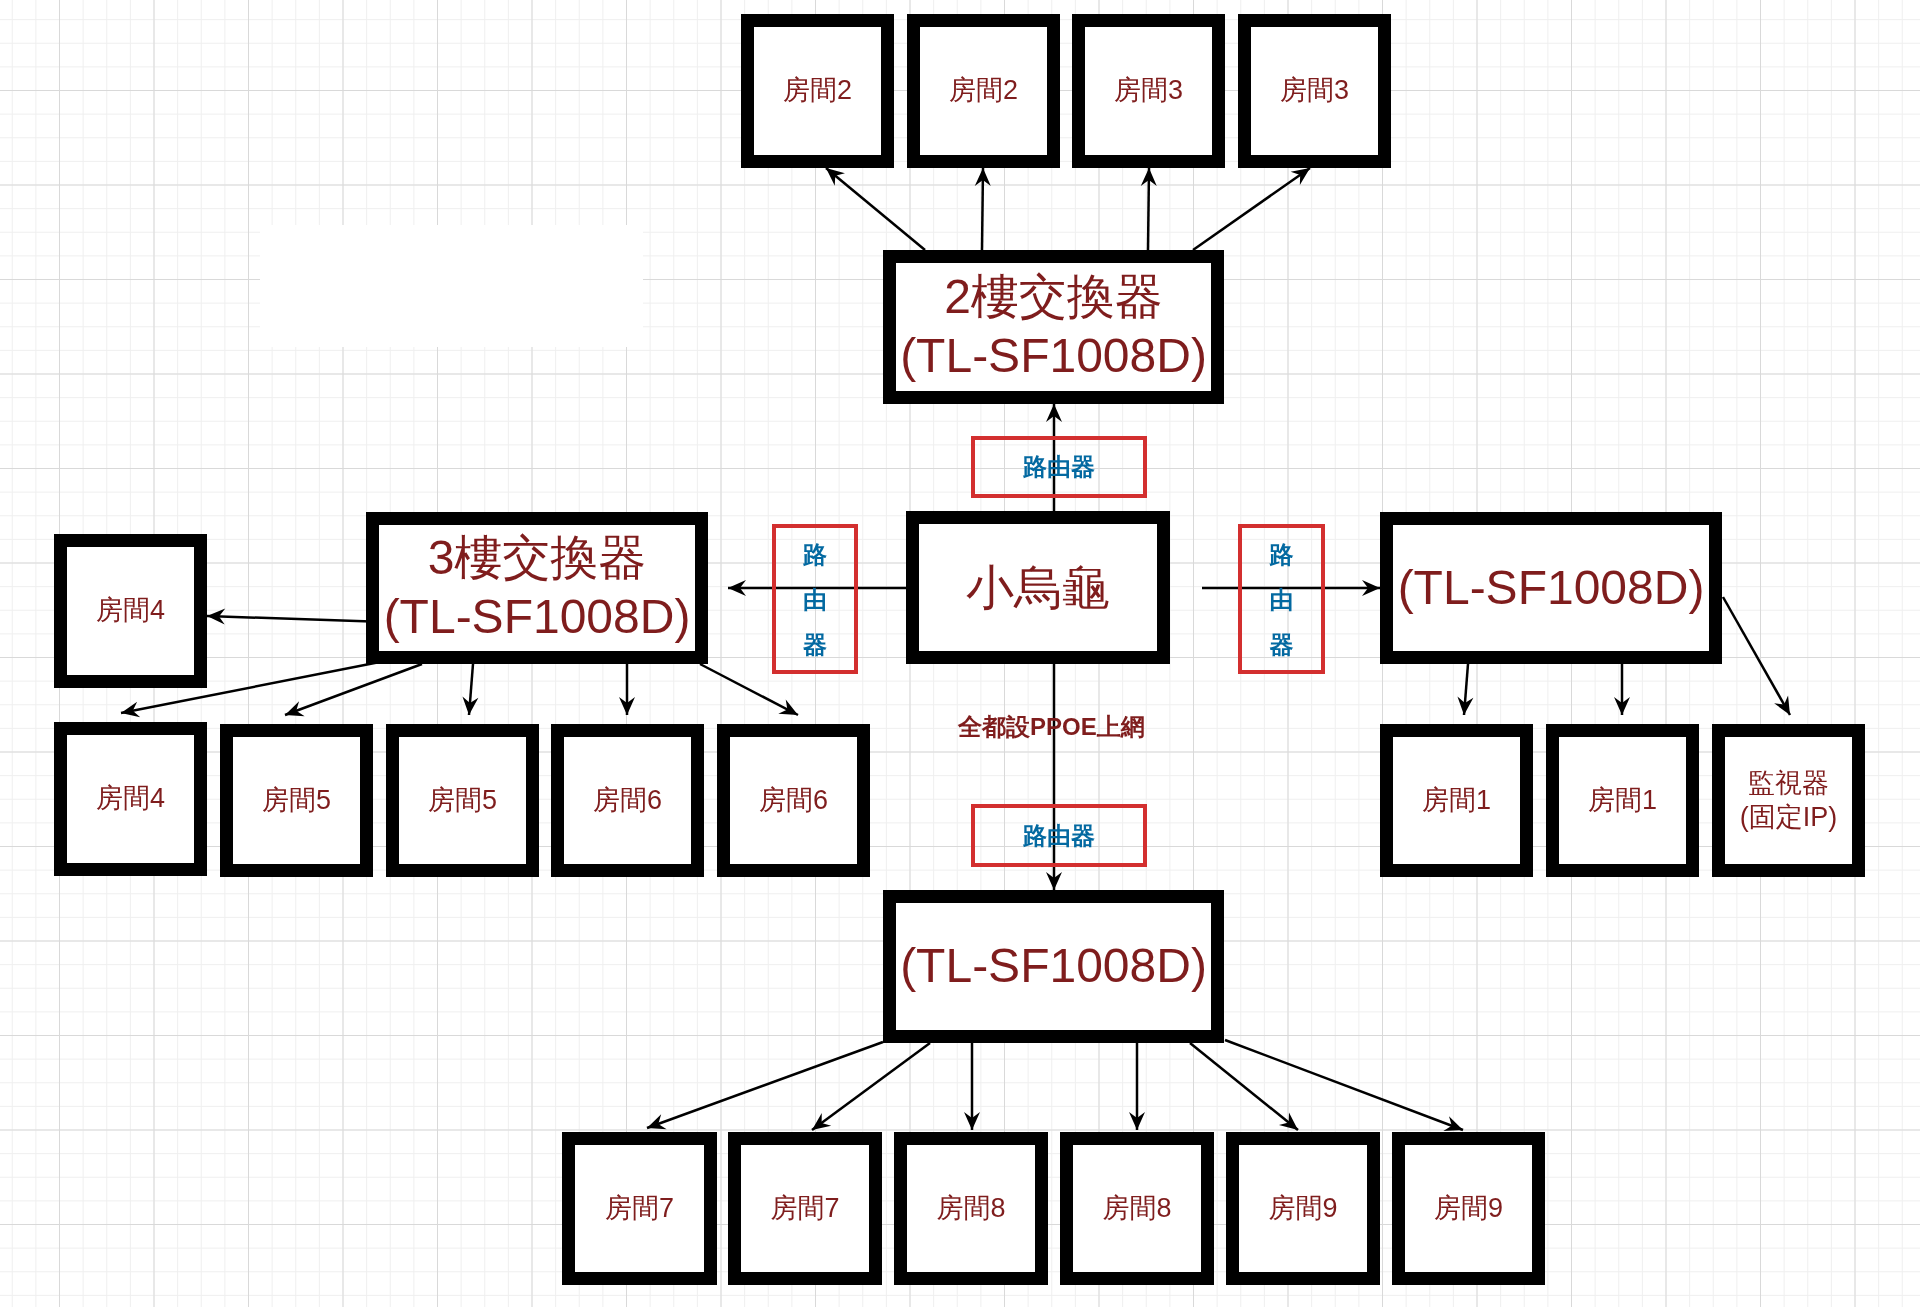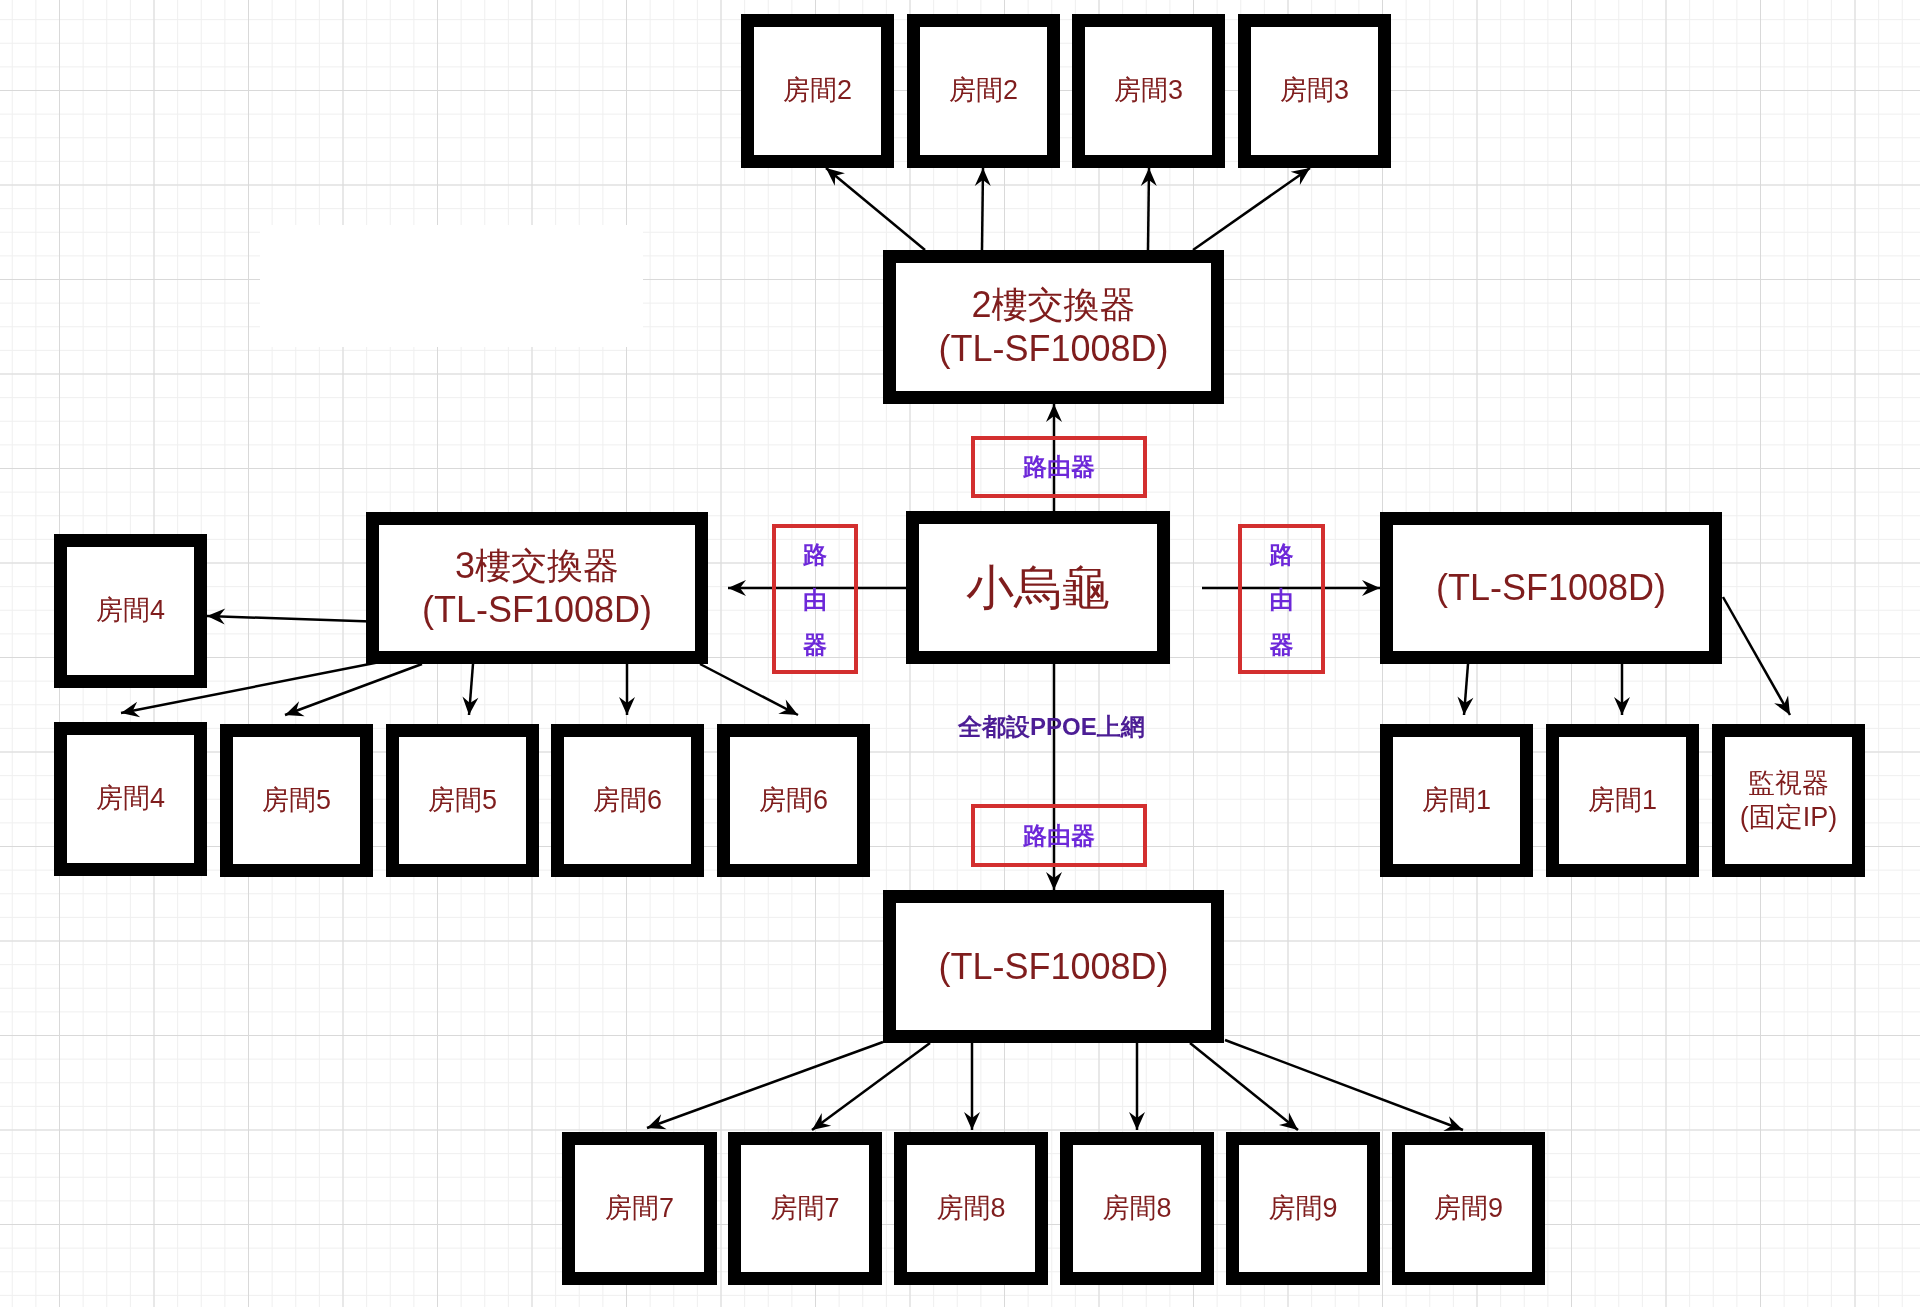--- a/index.html
+++ b/index.html
@@ -20,32 +20,32 @@
     background: #ffffff;
   }
   #wires { position: absolute; left: 0; top: 0; width: 1920px; height: 1307px; }
   .node {
     position: absolute; box-sizing: border-box;
     background: #ffffff; border: 13px solid #000000;
     display: flex; align-items: center; justify-content: center;
     text-align: center; color: #7f1d1d;
   }
   .room { font-size: 27px; line-height: 1.25; }
-  .switch { font-size: 36px; line-height: 1.22; border-width: 13px; }
+  .switch { font-size: 48px; line-height: 1.22; border-width: 13px; }
   .hub { font-size: 48px; }
   .router {
     position: absolute; box-sizing: border-box;
     border: 4px solid #d32f2f; background: transparent;
-    color: #6d28d9; font-weight: bold; font-size: 24px;
+    color: #0369a1; font-weight: bold; font-size: 24px;
     display: flex; align-items: center; justify-content: center; text-align: center;
   }
   .router.vertical { flex-direction: column; }
   .router.vertical span { display: block; line-height: 45px; }
   .note {
-    position: absolute; color: #4c1d95; font-weight: bold; font-size: 24px;
+    position: absolute; color: #7f1d1d; font-weight: bold; font-size: 24px;
     white-space: nowrap;
   }
   .lbl { display: block; }
 </style>
 </head>
 <body>
 
 <div id="erased"></div>
 
 <svg id="wires" xmlns="http://www.w3.org/2000/svg">

